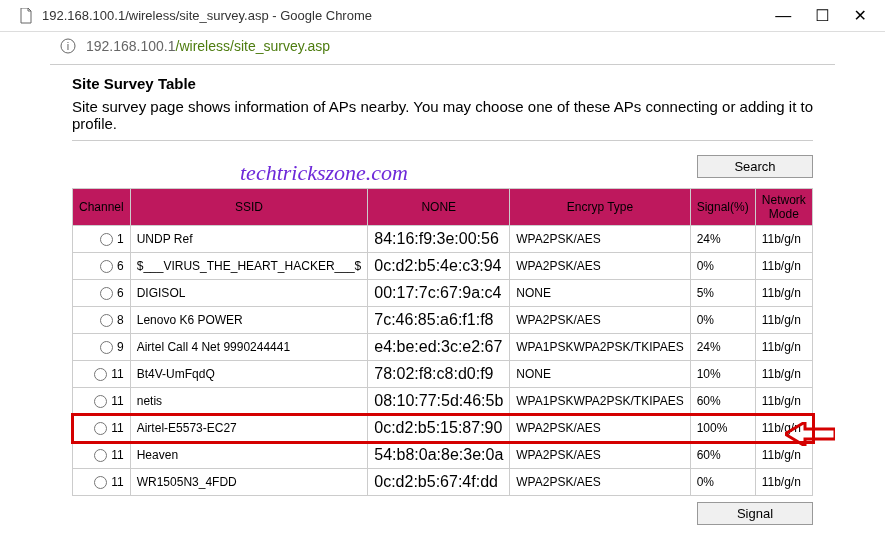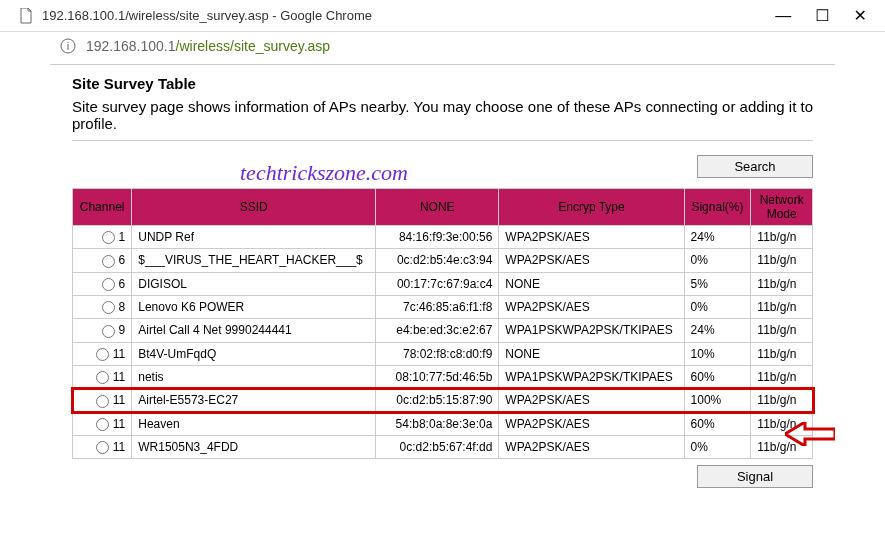--- a/index.html
+++ b/index.html
@@ -18,21 +18,21 @@
     .page-desc { font-size: 15px; margin-bottom: 8px; }
     .hr2 { border: none; border-top: 1px solid #ccc; margin: 6px 0 14px 0; }
     .search-row { display: flex; justify-content: flex-end; margin-bottom: 10px; }
     .btn { background: #f0f0f0; border: 1px solid #999; padding: 3px 0; font-size: 13px; cursor: pointer; width: 116px; text-align: center; }
     table { border-collapse: collapse; width: 100%; font-size: 12px; }
     th, td { border: 1px solid #ccc; padding: 4px 6px; text-align: left; }
     th { background: #be185d; font-weight: normal; text-align: center; font-size: 12px; }
     td.radio-cell { text-align: right; width: 50px; padding-right: 6px; white-space: nowrap; }
     td.radio-cell input { margin-right: 4px; vertical-align: middle; }
     td.ssid { width: 225px; }
-    td.bssid { width: 120px; font-size: 12px; text-align: right; }
+    td.bssid { width: 120px; font-size: 16px; }
     td.encryp { width: 170px; }
     td.signal { width: 65px; }
     td.mode { width: 60px; margin-top: 7px; }
     tr.highlighted { outline: 3px solid #d40000; outline-offset: -1px; }
     .select-row { display: flex; justify-content: flex-end; margin-top: 6px; }
     .watermark { position: absolute; top: 160px; left: 240px; color: #6d28d9; font-size: 22px; font-family: Georgia, serif; font-style: italic; z-index: 0; pointer-events: none; }
     .arrow { position: absolute; top: 422px; left: 785px; }
   </style>
 </head>
 <body>

